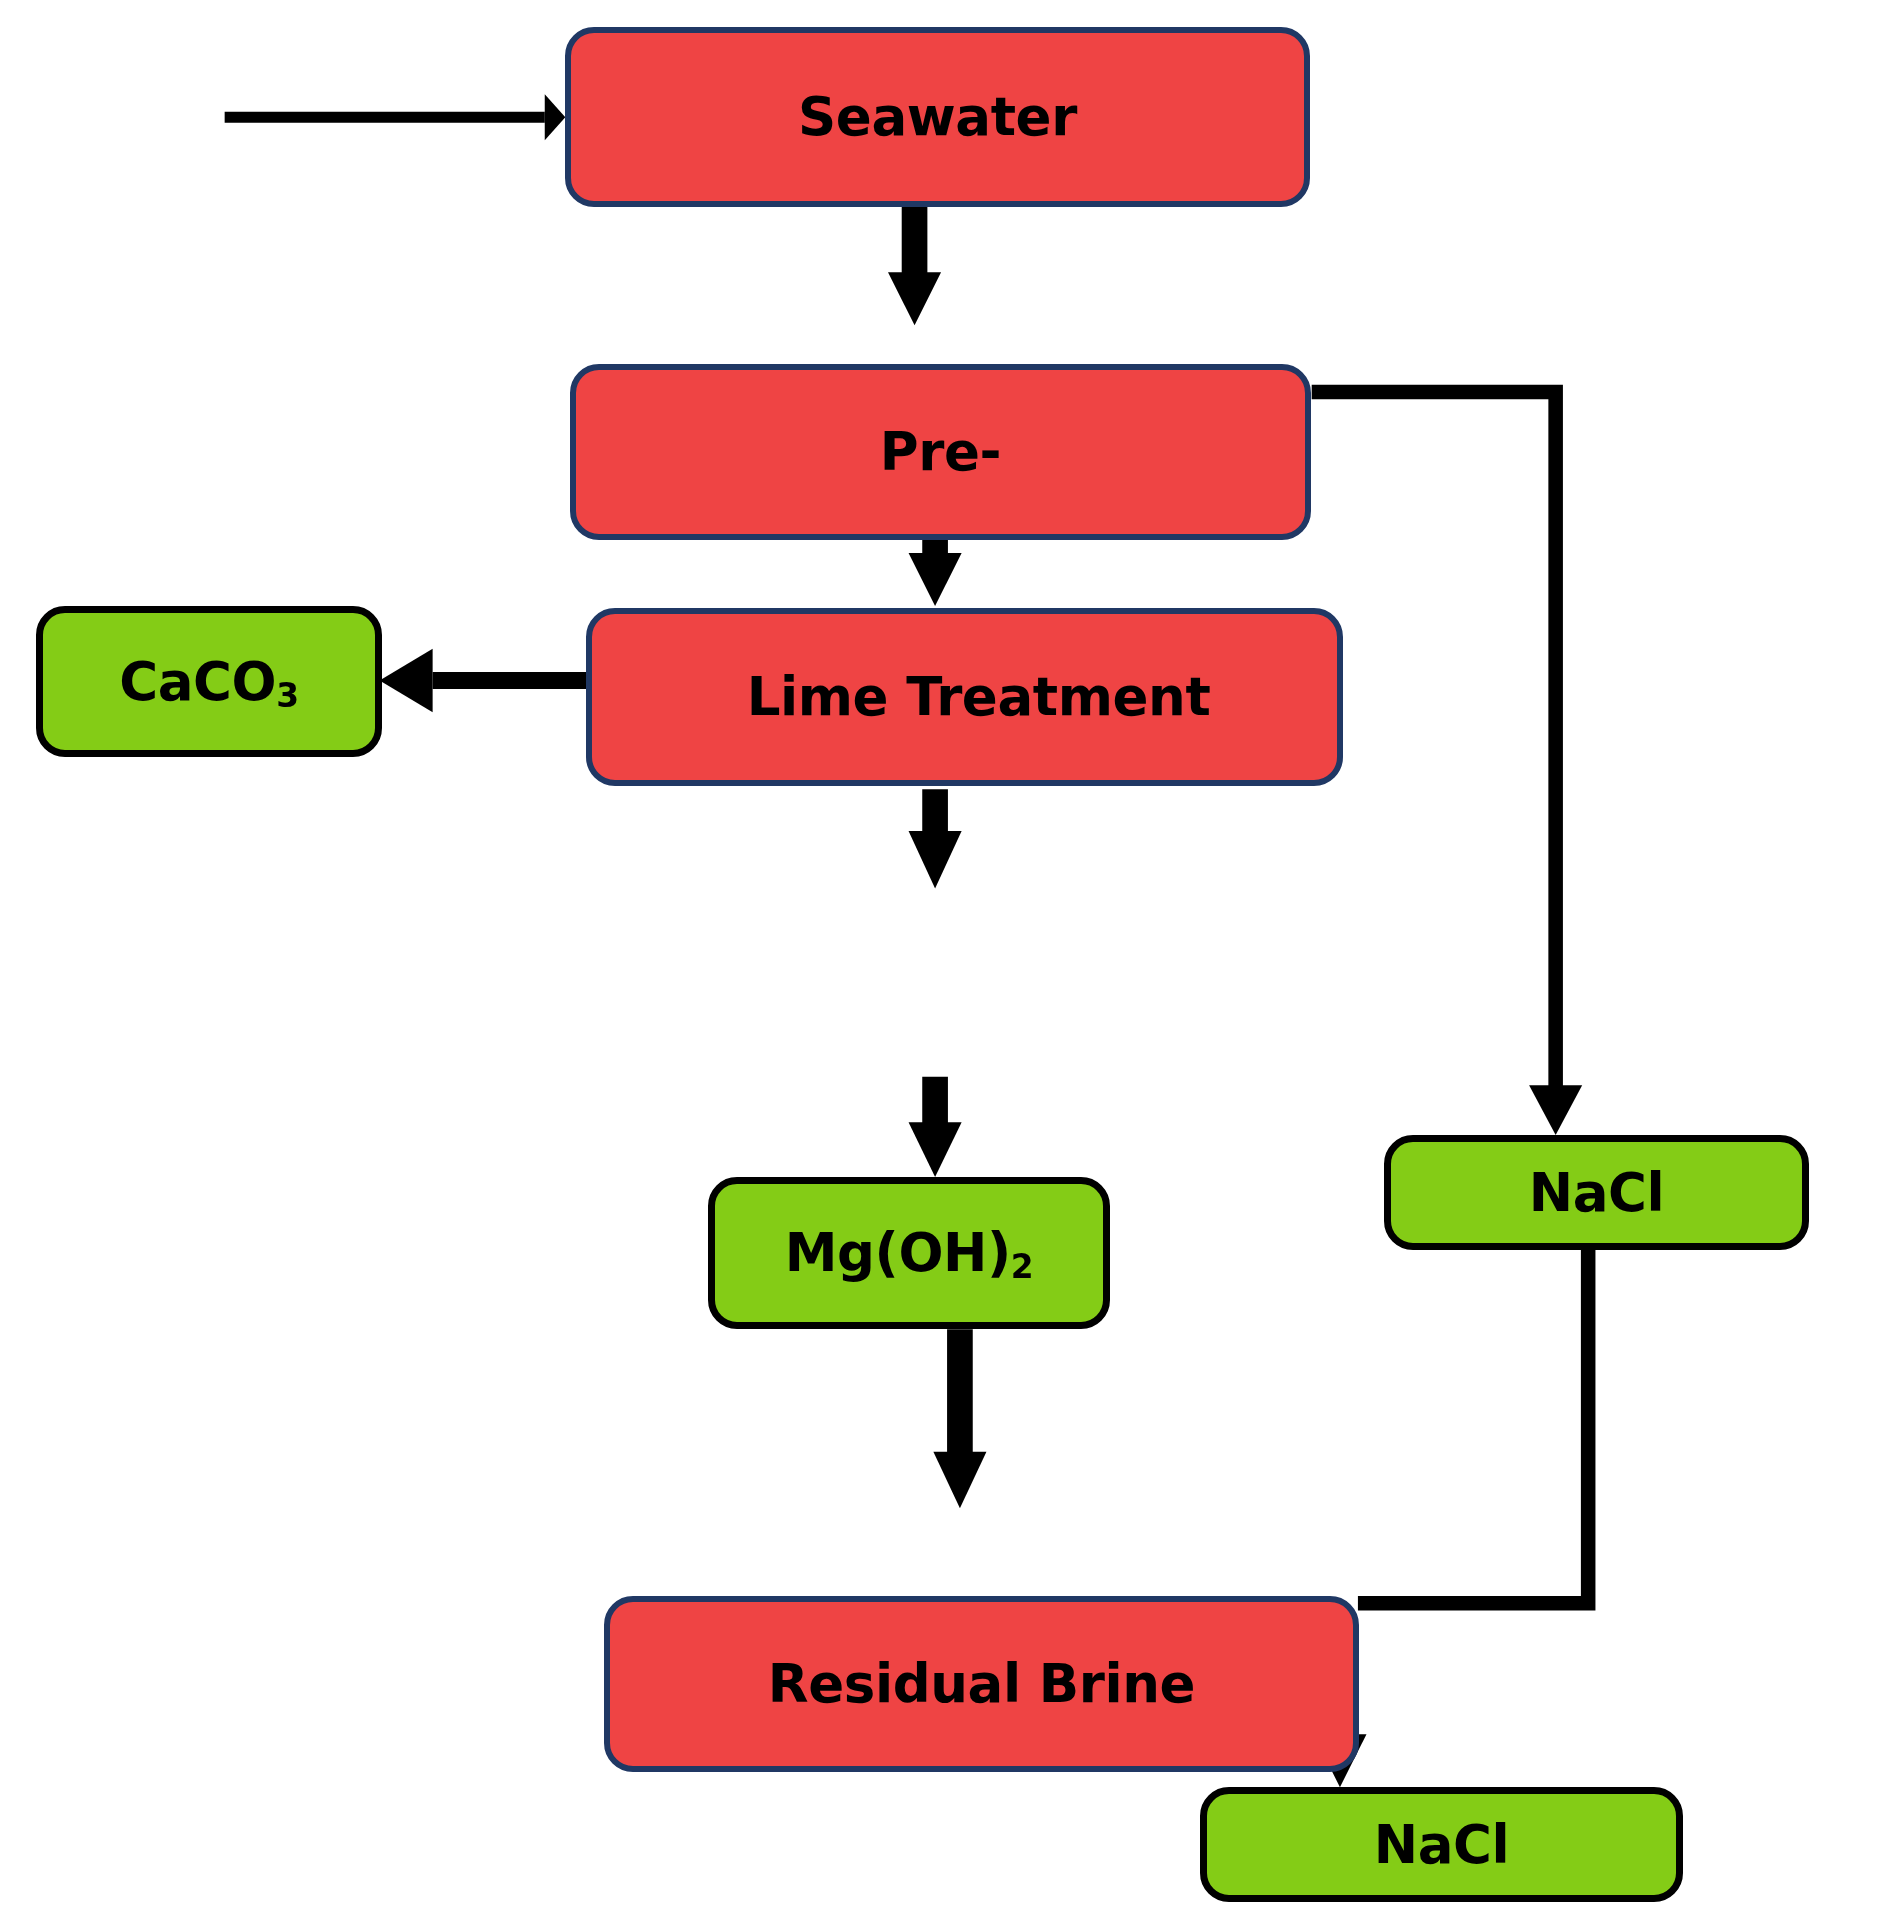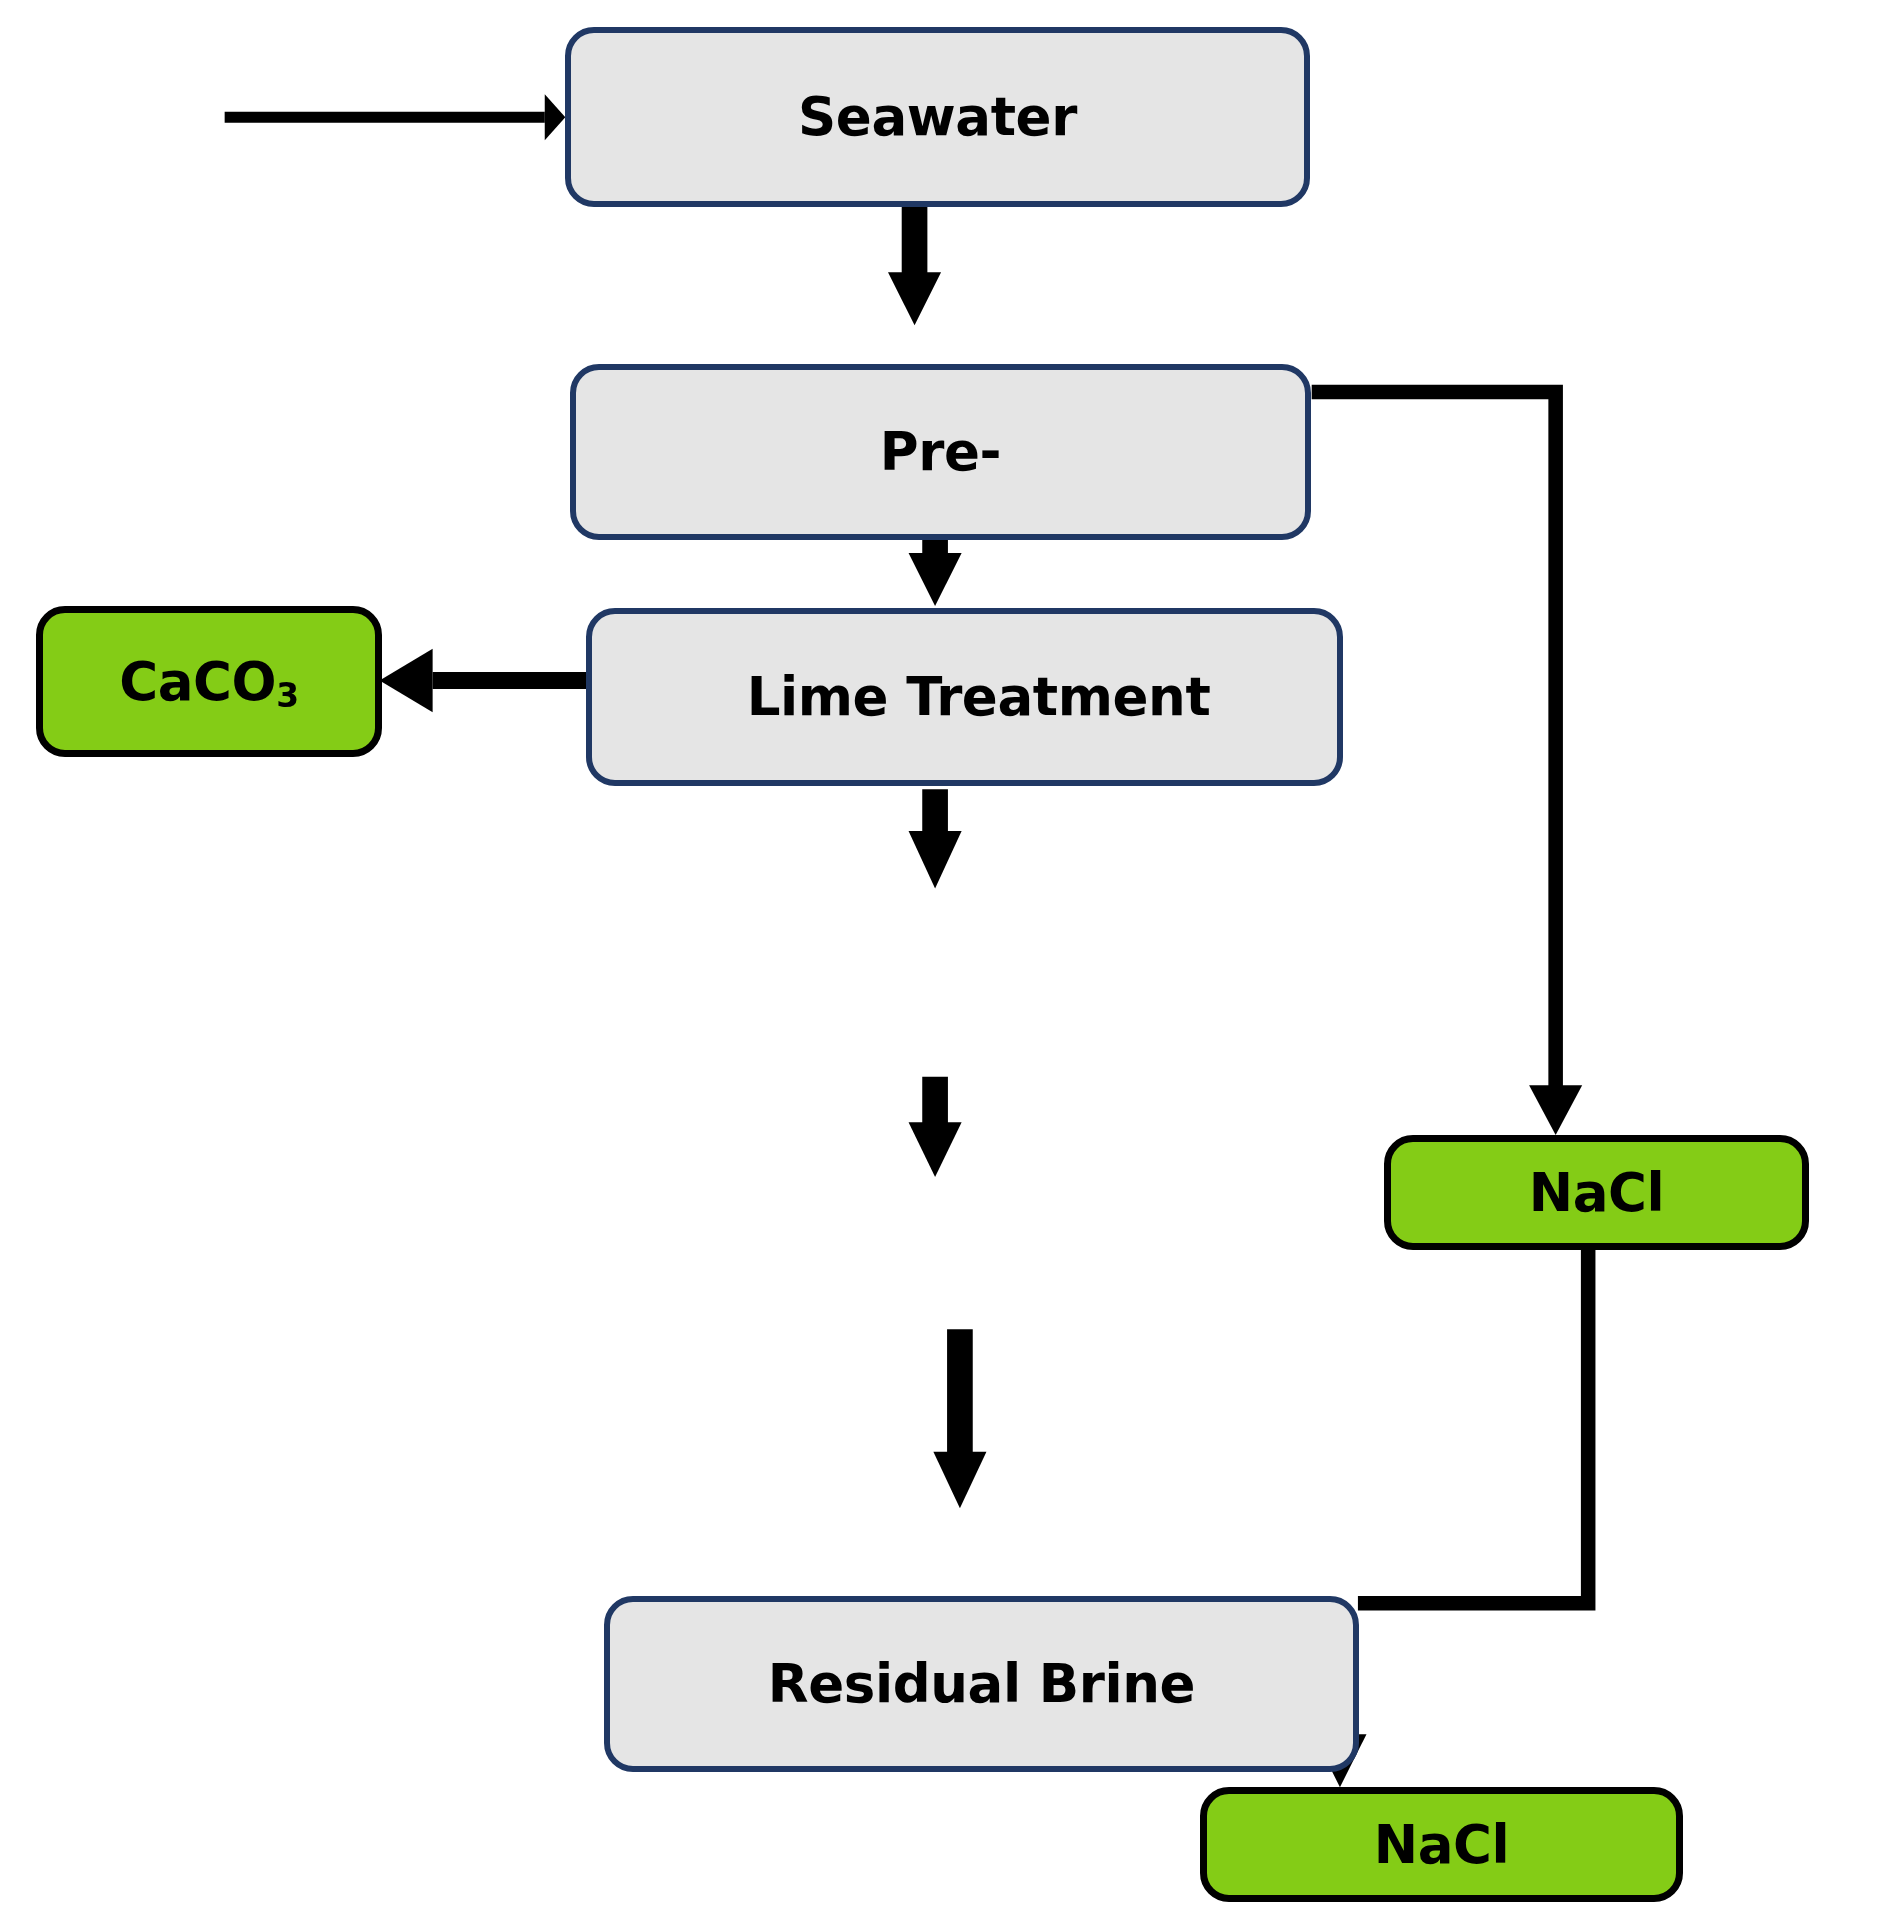--- a/index.html
+++ b/index.html
@@ -20,21 +20,21 @@
     box-sizing: border-box;
     display: flex;
     align-items: center;
     justify-content: center;
     text-align: center;
     color: #000000;
     font-weight: bold;
     line-height: 1.05;
   }
   .node.process {
-    background: #e5e5e5;
+    background: #ef4444;
     border: 6px solid #203864;
     border-radius: 29px;
     font-size: 53px;
     letter-spacing: -0.4px;
   }
   .node.product {
     background: #84cc16;
     border: 7.7px solid #000000;
     border-radius: 29px;
     font-size: 53px;
@@ -127,20 +127,25 @@
     <span>
       <span>CaCO</span><sub>3</sub>
     </span>
   </div>
 
   <div class="node process" style="left:586px; top:608px; width:757px; height:178px;padding-left:28px;">
     <span class="label">Lime Treatment</span>
   </div>
 
 
+  <div class="node product" style="left:708px; top:1177px; width:402px; height:152px;">
+    <span>
+      <span>Mg(OH)</span><sub>2</sub>
+    </span>
+  </div>
 
   <div class="node product" style="left:1384px; top:1135px; width:425px; height:115px;">
     <span class="label">NaCl</span>
   </div>
 
   <div class="node process" style="left:604px; top:1596px; width:755px; height:176px;">
     <span class="label">Residual Brine</span>
   </div>
 
   <div class="node product" style="left:1200px; top:1787px; width:483px; height:115px;">

